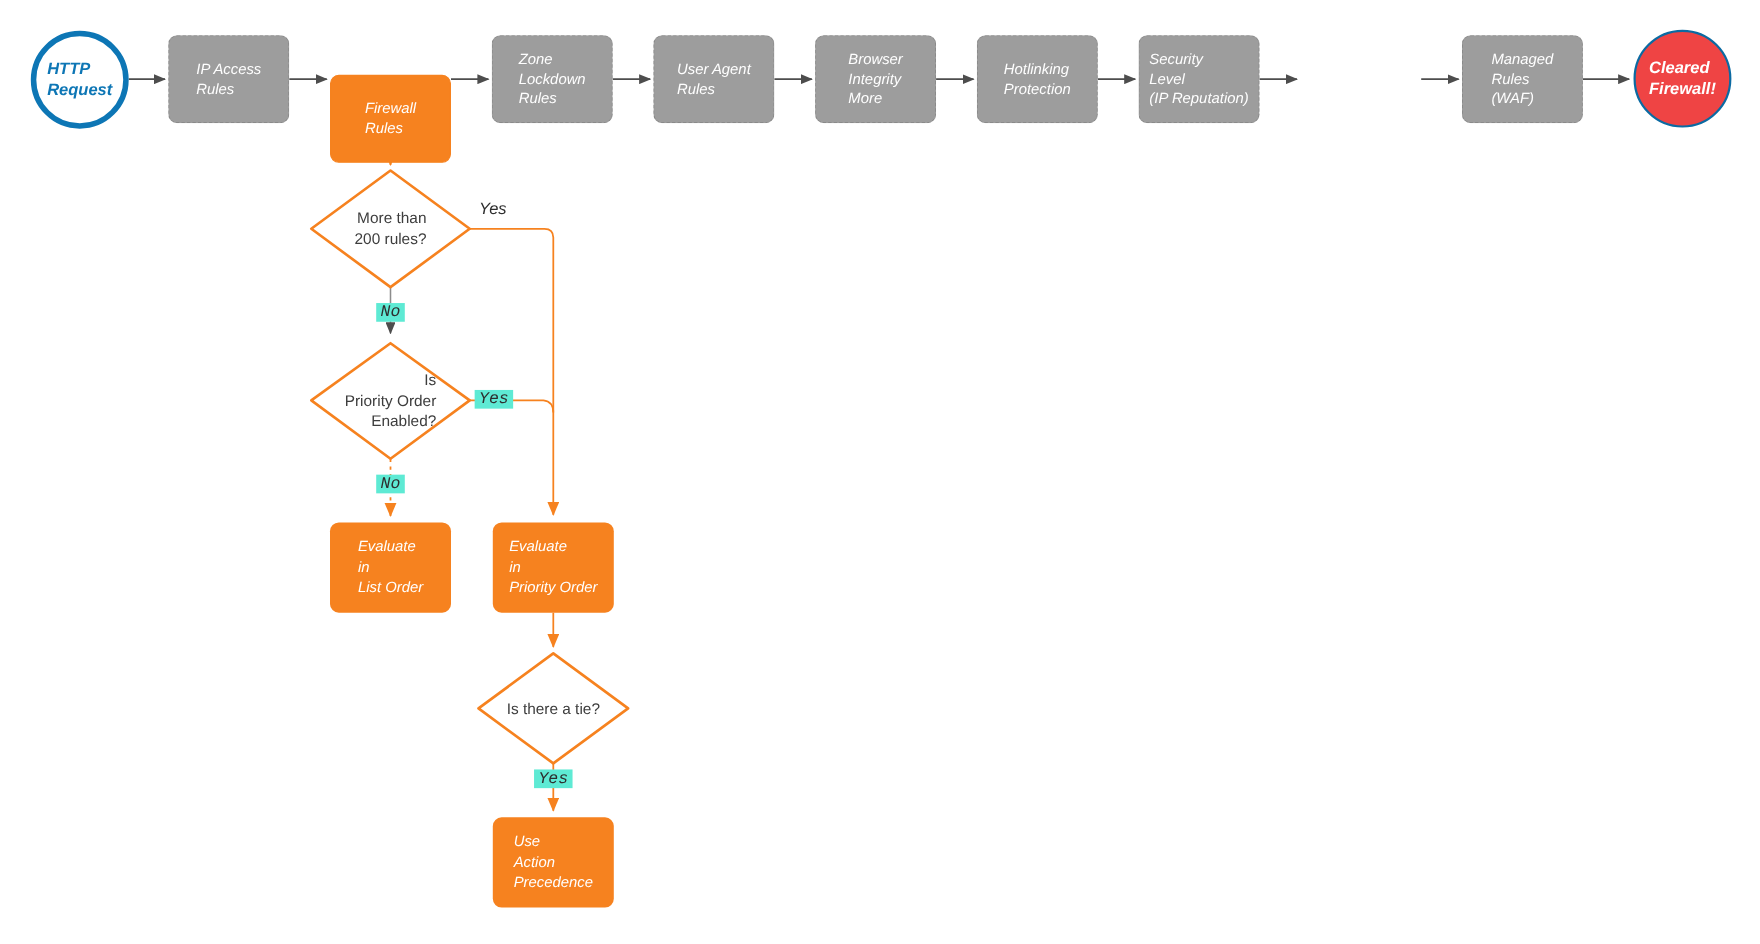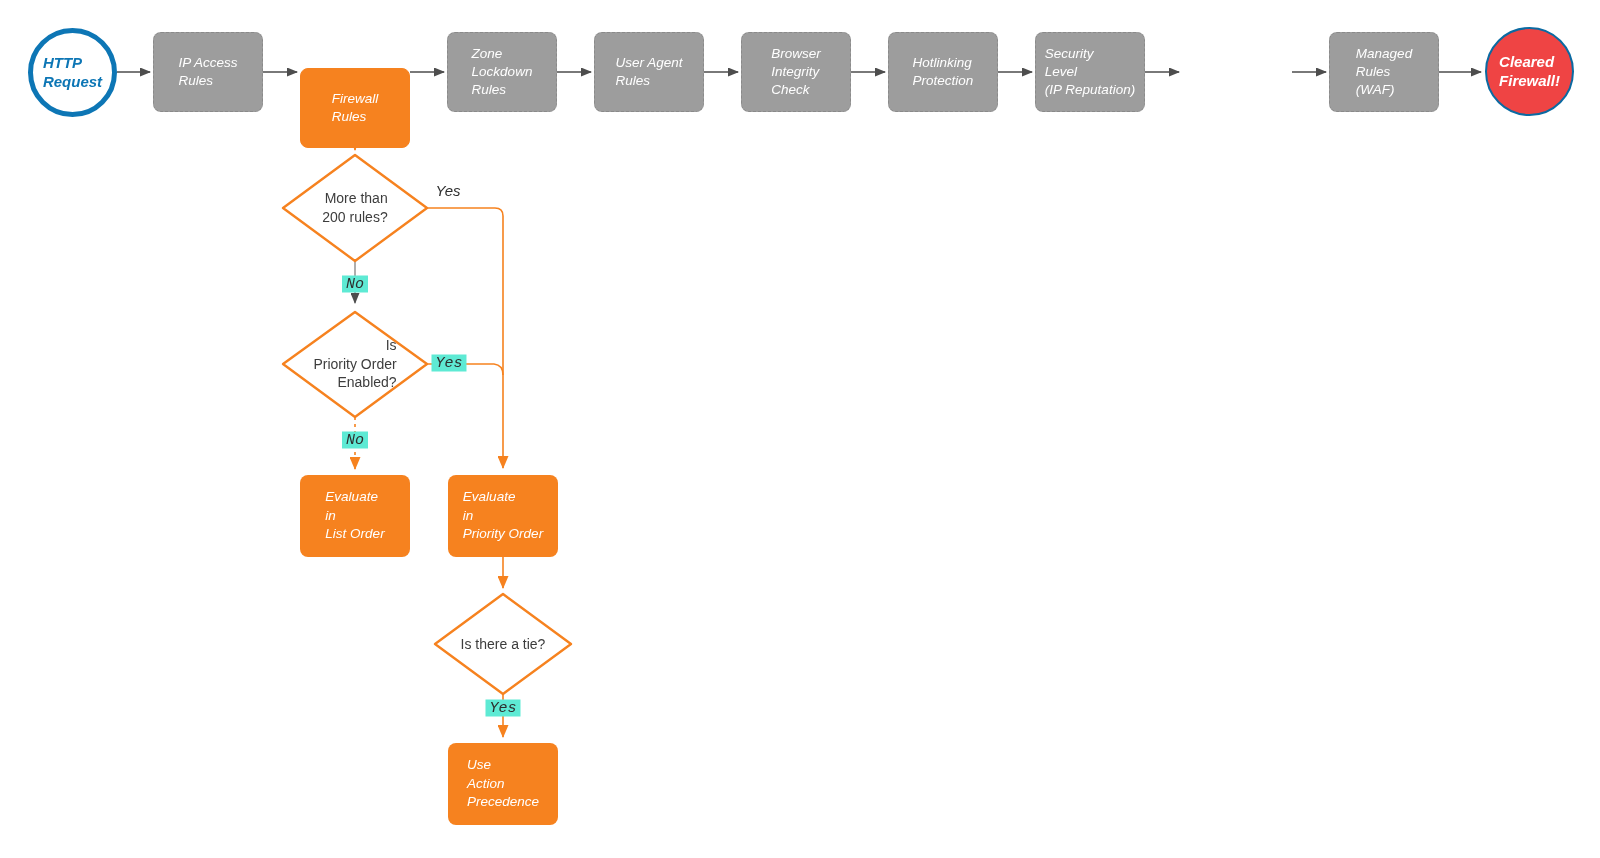--- a/index.html
+++ b/index.html
@@ -92,21 +92,21 @@
 Lockdown
 Rules</span>
   </div>
   <div class="node stage" style="left:594px; top:32px;">
     <span class="label">User Agent
 Rules</span>
   </div>
   <div class="node stage" style="left:741px; top:32px;">
     <span class="label">Browser
 Integrity
-Check</span>
+More</span>
   </div>
   <div class="node stage" style="left:888px; top:32px;">
     <span class="label">Hotlinking
 Protection</span>
   </div>
   <div class="node stage" style="left:1035px; top:32px;">
     <span class="label">Security
 Level
 (IP Reputation)</span>
   </div>

